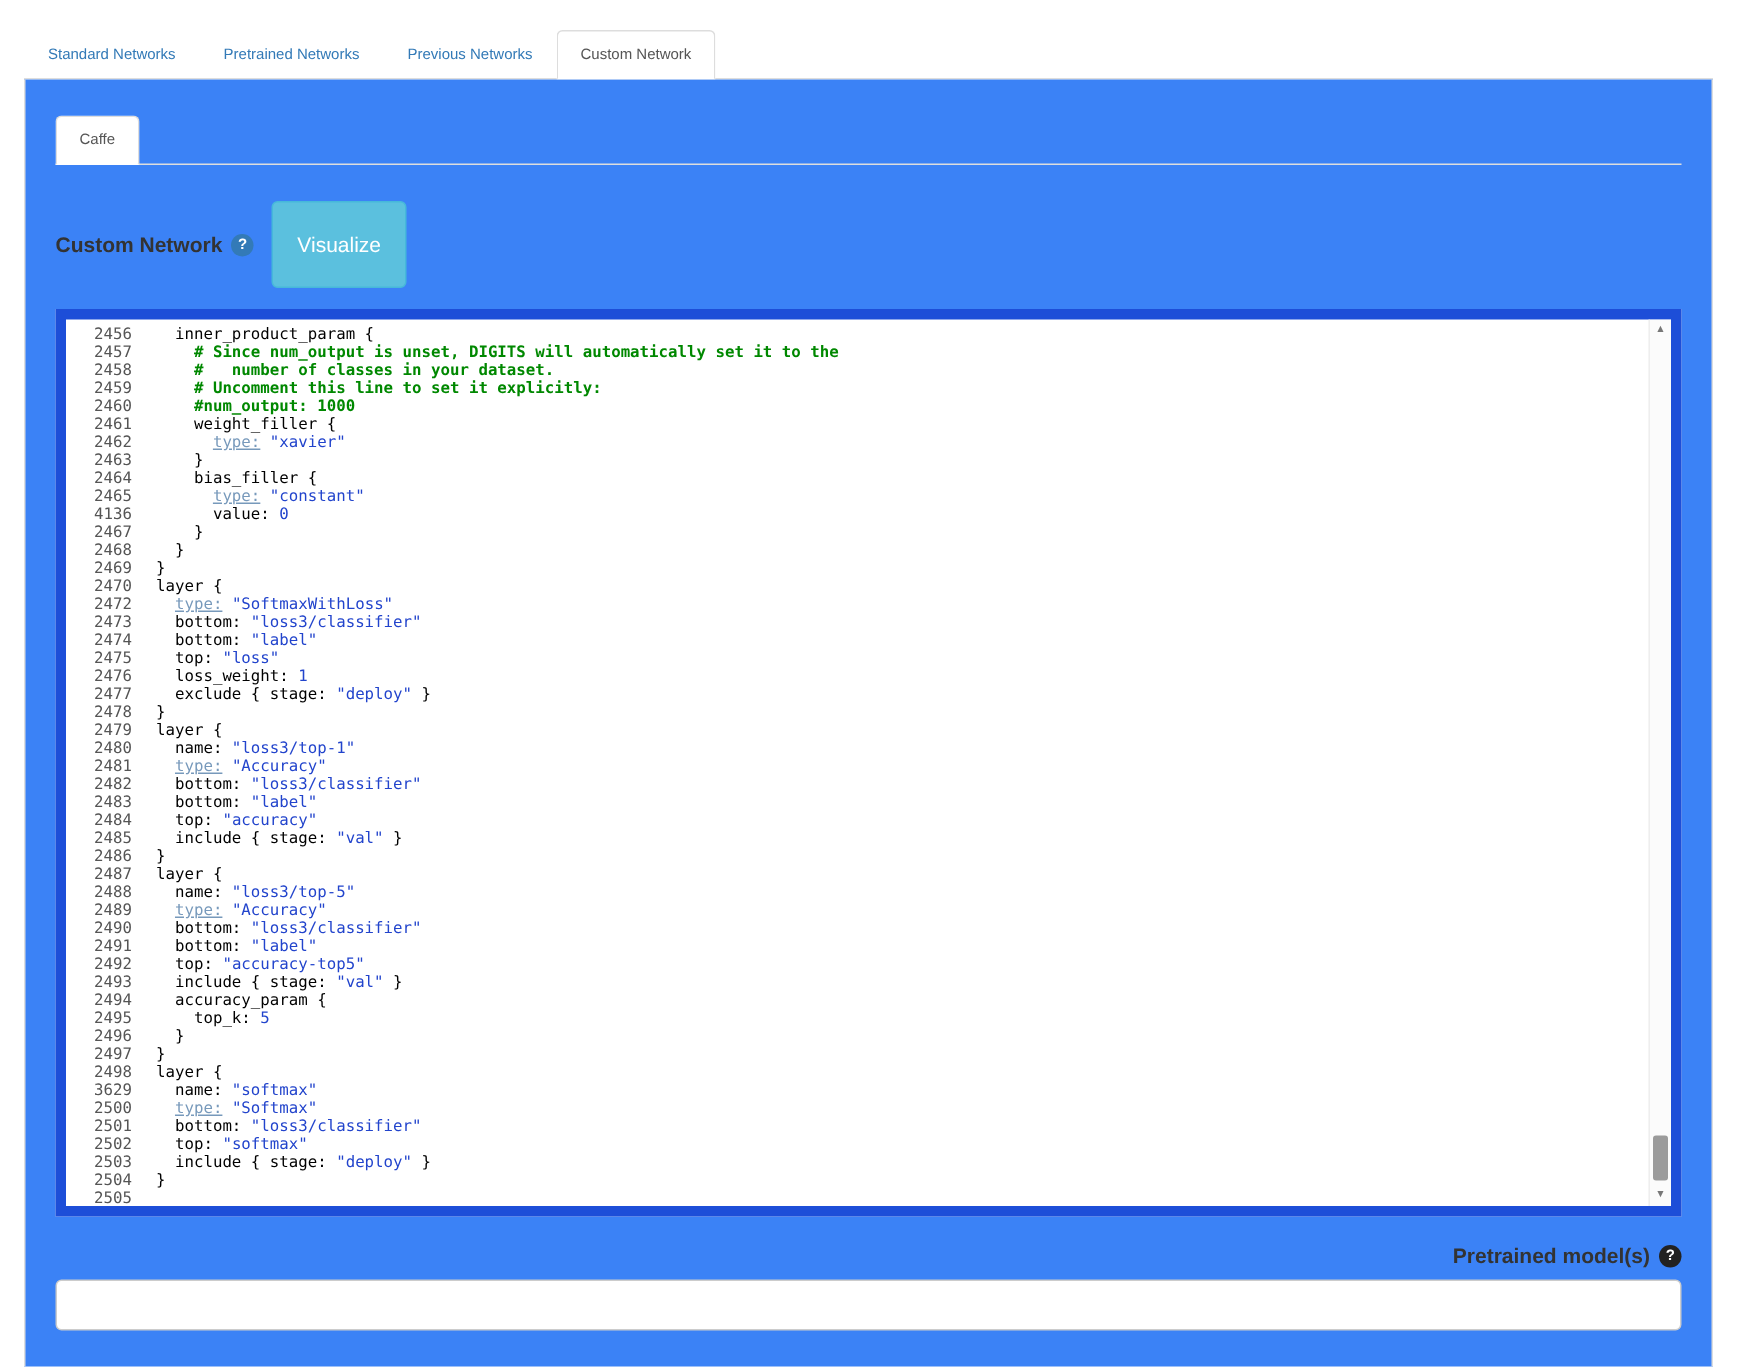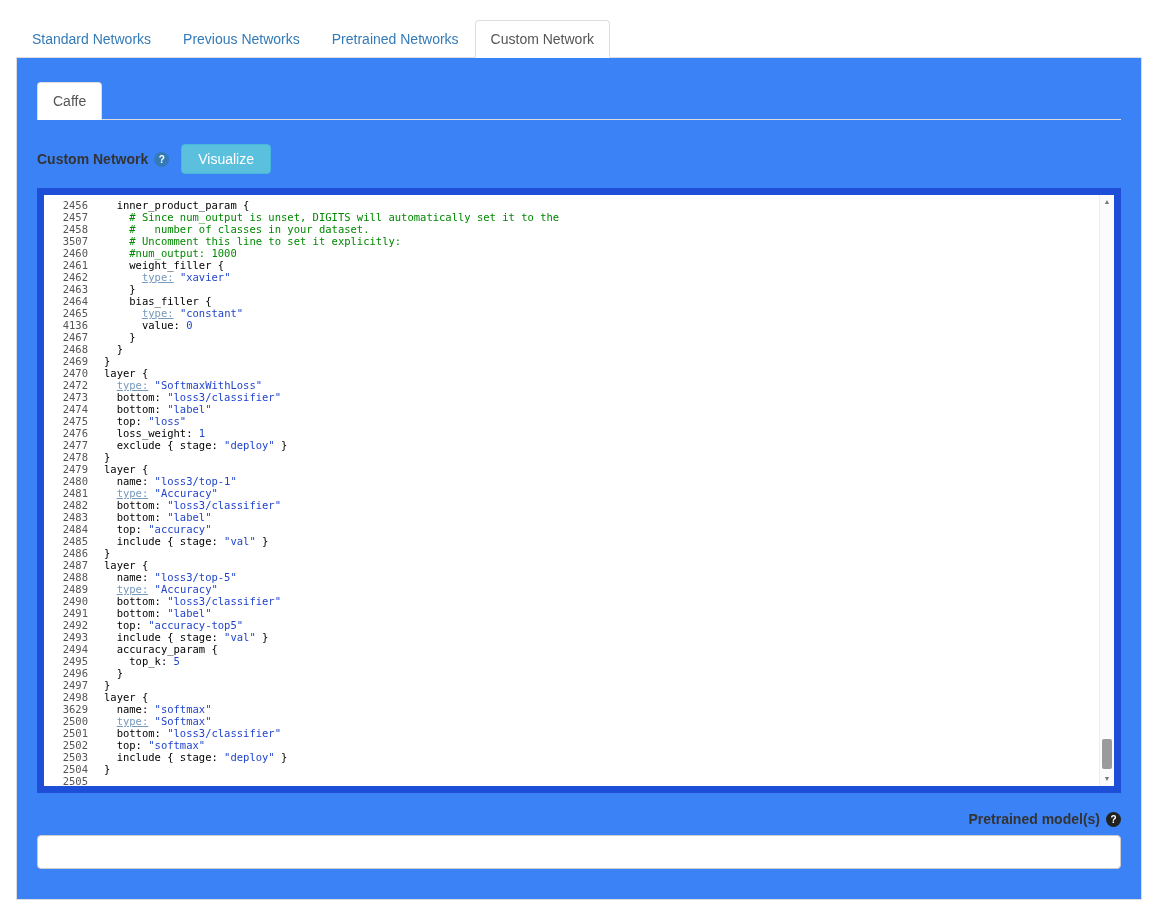--- a/index.html
+++ b/index.html
@@ -3,48 +3,48 @@
 <meta charset="utf-8">
 <style>
   * { box-sizing: border-box; margin: 0; padding: 0; }
   html, body { width: 1158px; height: 911px; background: #fff; overflow: hidden; }
   body { font-family: "Liberation Sans", sans-serif; color: #333; }
   .page { padding: 20px 16px 0 16px; }
 
   
   .nav { list-style: none; display: flex; border-bottom: 1px solid #ddd; }
   .nav li { margin-bottom: -1px; }
-  .nav li a { display: block; padding: 10px 15px; font-size: 14px; color: #337ab7;
+  .nav li a { display: block; padding: 10px 15px; font-size: 10px; color: #337ab7;
               text-decoration: none; cursor: pointer; border: 1px solid transparent;
               border-radius: 4px 4px 0 0; text-align: right; }
   .nav li.active a { color: #555; background: #fff; border-color: #ddd #ddd transparent #ddd; cursor: default; }
 
   .tab-panel { border: 1px solid #ddd; border-top: none; background: #3b82f6;
                padding: 24px 20px 30px 20px; min-height: 820px; }
   .sub-nav { margin-bottom: 24px; }
 
   .section-header { display: flex; align-items: center; margin: 4px 0 14px 0; }
   .section-label { font-size: 14px; font-weight: bold; color: #333; }
   .help-icon { display: inline-block; width: 15px; height: 15px; border-radius: 50%;
                color: #fff; font-size: 10px; font-weight: bold; text-align: center;
                line-height: 15px; margin-left: 6px; cursor: pointer; }
   .help-icon.blue { background: #337ab7; }
   .help-icon.dark { background: #222; }
   .btn-visualize { margin-left: 12px; background: #5bc0de; border: 1px solid #46b8da;
-                   color: #fff; font-size: 14px; padding: 6px 16px; border-radius: 4px;
+                   color: #fff; font-size: 14px; padding: 20px 16px; border-radius: 4px;
                    cursor: pointer; font-family: "Liberation Sans", sans-serif; }
 
   
   .code-editor { position: relative; background: #fff; border: 7px solid #1d4ed8;
                  height: 605px; overflow: hidden; padding-top: 4px; }
   .cm-line { display: flex; height: 12px; line-height: 12px;
              font-family: "DejaVu Sans Mono", monospace; font-size: 10.5px; white-space: pre; }
   .ln { flex: none; width: 60px; text-align: right; padding-right: 16px; color: #555; }
   .code { flex: 1; color: #000; }
-  .tok-com { color: #008800; }
+  .tok-com { color: #008800; font-weight: bold; }
   .tok-str { color: #2244cc; }
   .tok-key { color: #7799bb; text-decoration: underline; }
   .tok-num { color: #2244cc; }
 
   .scrollbar { position: absolute; top: 0; right: 0; bottom: 0; width: 15px;
                background: #fbfbfb; border-left: 1px solid #eee; }
   .sb-arrow { height: 14px; text-align: center; font-size: 7px; color: #777;
               line-height: 14px; cursor: pointer; }
   .sb-arrow.down { position: absolute; bottom: 0; left: 0; right: 0; }
   .sb-thumb { position: absolute; left: 2px; right: 2px; bottom: 17px; height: 30px;
@@ -58,24 +58,24 @@
 </head>
 <body>
 
 <div class="page">
 
   <ul class="nav main-nav">
     <li>
       <a>Standard Networks</a>
     </li>
     <li>
-      <a>Previous Networks</a>
+      <a>Pretrained Networks</a>
     </li>
     <li>
-      <a>Pretrained Networks</a>
+      <a>Previous Networks</a>
     </li>
     <li class="active">
       <a>Custom Network</a>
     </li>
   </ul>
 
   <div class="tab-panel">
 
     <ul class="nav sub-nav">
       <li class="active">
@@ -87,21 +87,21 @@
       <span class="section-label">Custom Network</span>
       <span class="help-icon blue">?</span>
       <button class="btn-visualize">Visualize</button>
     </div>
 
     <div class="code-editor">
       <div id="code-lines">
           <div class="cm-line"><span class="ln">2456</span><span class="code">  inner_product_param {</span></div>
           <div class="cm-line"><span class="ln">2457</span><span class="code"><span class="tok-com">    # Since num_output is unset, DIGITS will automatically set it to the</span></span></div>
           <div class="cm-line"><span class="ln">2458</span><span class="code"><span class="tok-com">    #   number of classes in your dataset.</span></span></div>
-          <div class="cm-line"><span class="ln">3507</span><span class="code"><span class="tok-com">    # Uncomment this line to set it explicitly:</span></span></div>
+          <div class="cm-line"><span class="ln">2459</span><span class="code"><span class="tok-com">    # Uncomment this line to set it explicitly:</span></span></div>
           <div class="cm-line"><span class="ln">2460</span><span class="code"><span class="tok-com">    #num_output: 1000</span></span></div>
           <div class="cm-line"><span class="ln">2461</span><span class="code">    weight_filler {</span></div>
           <div class="cm-line"><span class="ln">2462</span><span class="code">      <span class="tok-key">type:</span> <span class="tok-str">"xavier"</span></span></div>
           <div class="cm-line"><span class="ln">2463</span><span class="code">    }</span></div>
           <div class="cm-line"><span class="ln">2464</span><span class="code">    bias_filler {</span></div>
           <div class="cm-line"><span class="ln">2465</span><span class="code">      <span class="tok-key">type:</span> <span class="tok-str">"constant"</span></span></div>
           <div class="cm-line"><span class="ln">4136</span><span class="code">      value: <span class="tok-num">0</span></span></div>
           <div class="cm-line"><span class="ln">2467</span><span class="code">    }</span></div>
           <div class="cm-line"><span class="ln">2468</span><span class="code">  }</span></div>
           <div class="cm-line"><span class="ln">2469</span><span class="code">}</span></div>

